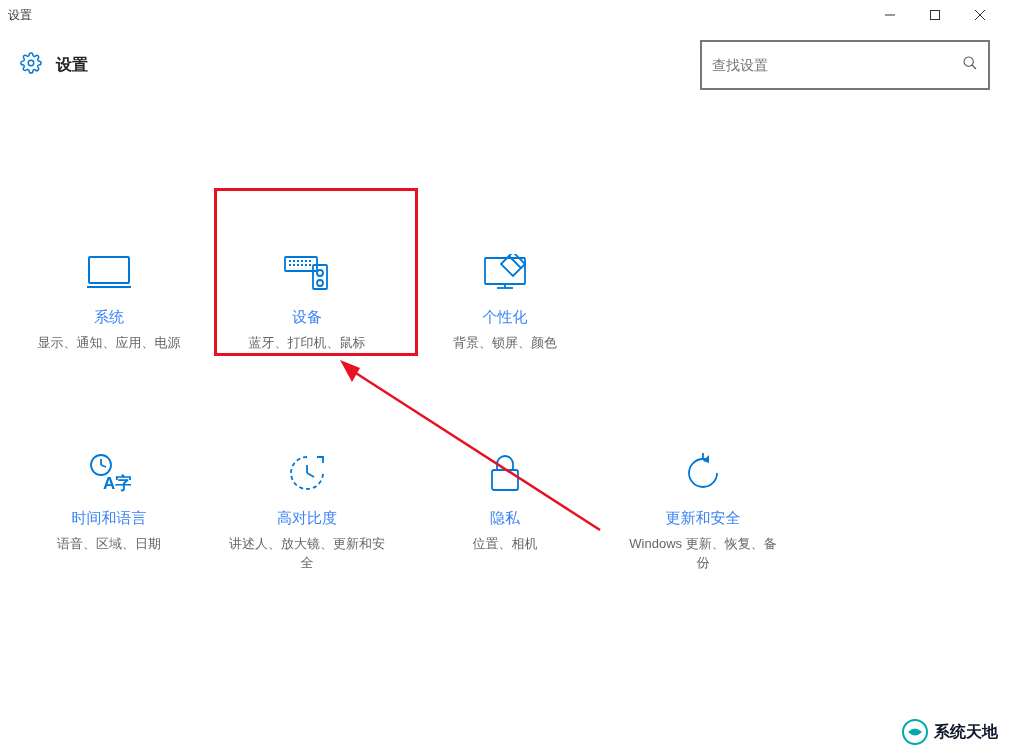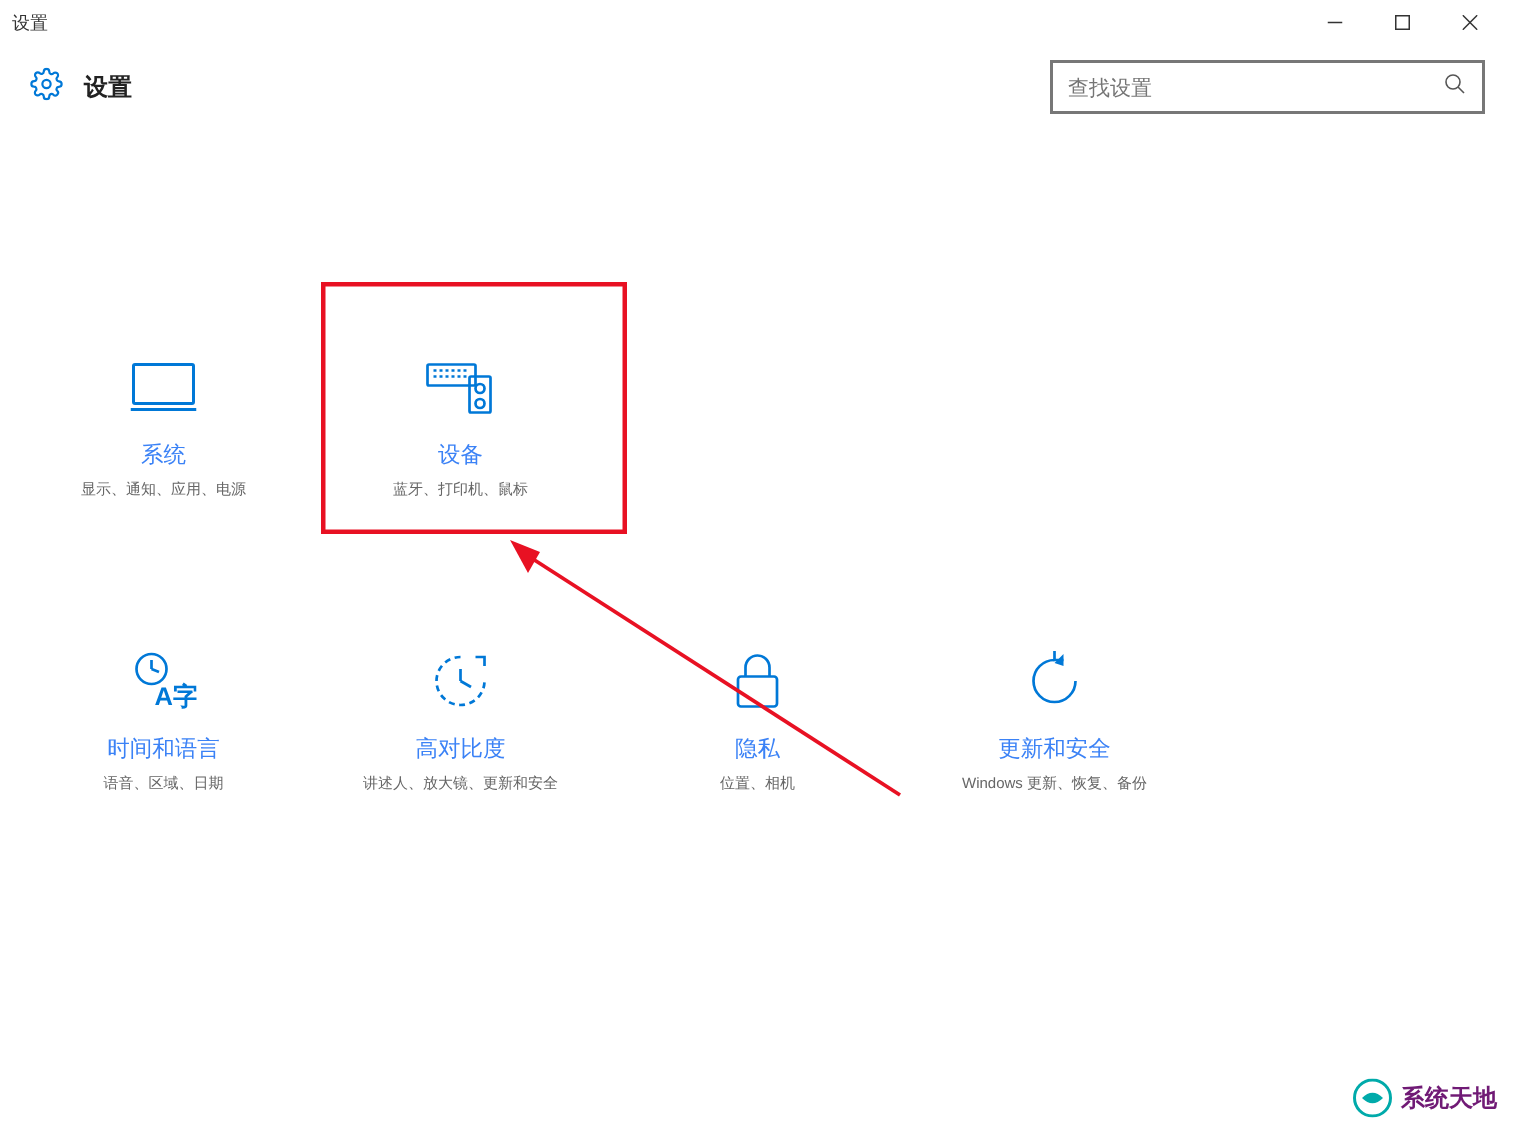--- a/index.html
+++ b/index.html
@@ -4,32 +4,32 @@
 <style>
   * { box-sizing: border-box; margin: 0; padding: 0; }
   body { font-family: "Microsoft YaHei", "Segoe UI", sans-serif; background: #fff; width: 1010px; height: 755px; overflow: hidden; position: relative; }
   .titlebar { height: 30px; display: flex; align-items: center; padding: 0 8px; border-bottom: 0; }
   .titlebar-title { font-size: 12px; color: #333; }
   .titlebar-controls { margin-left: auto; display: flex; }
   .titlebar-btn { width: 45px; height: 30px; display: flex; align-items: center; justify-content: center; font-size: 12px; color: #333; cursor: pointer; }
   .header { display: flex; align-items: center; padding: 10px 20px 20px 20px; }
   .gear { color: #0078d7; margin-right: 14px; }
   .header-title { font-size: 16px; font-weight: 600; color: #222; }
-  .search-box { margin-left: auto; width: 290px; height: 36px; border: 2px solid #777; display: flex; align-items: center; padding: 0 10px; }
+  .search-box { margin-left: auto; width: 290px; height: 50px; border: 2px solid #777; display: flex; align-items: center; padding: 0 10px; }
   .search-box input { border: none; outline: none; flex: 1; font-size: 14px; color: #666; background: transparent; }
   .search-icon { color: #555; }
   .grid { display: grid; grid-template-columns: repeat(5, 1fr); gap: 40px 20px; padding: 130px 20px 20px 20px; }
   .grid-row2 { display: grid; grid-template-columns: repeat(5, 1fr); gap: 23px 20px; padding: 60px 20px 20px 20px; }
   .tile { display: flex; flex-direction: column; align-items: center; text-align: center; cursor: pointer; padding: 8px; position: relative; }
   .tile-icon { height: 48px; display: flex; align-items: center; justify-content: center; margin-bottom: 12px; color: #0078d7; }
   .tile-title { font-size: 15px; color: #3b82f6; margin-bottom: 6px; }
-  .tile-desc { font-size: 10px; color: #666; line-height: 1.5; max-width: 160px; }
+  .tile-desc { font-size: 13px; color: #666; line-height: 1.5; max-width: 160px; }
   .highlight-box { position: absolute; border: 3px solid #e81123; pointer-events: none; }
   .arrow-svg { position: absolute; pointer-events: none; }
-  .watermark { position: absolute; right: 12px; bottom: 10px; display: flex; align-items: center; font-size: 16px; font-weight: 600; color: #701a75; text-shadow: 0 0 3px #fff; }
+  .watermark { position: absolute; right: 12px; bottom: 10px; display: flex; align-items: center; font-size: 16px; font-weight: 600; color: #0f172a; text-shadow: 0 0 3px #fff; }
   .watermark-icon { width: 26px; height: 26px; margin-right: 6px; }
 </style>
 </head>
 <body>
 
 <div class="titlebar">
   <span class="titlebar-title">设置</span>
   <div class="titlebar-controls">
     <div class="titlebar-btn">
       <svg width="10" height="10">
@@ -101,20 +101,33 @@
         <rect x="30" y="12" width="14" height="24" rx="1"></rect>
         <circle cx="37" cy="20" r="3"></circle>
           <circle cx="37" cy="30" r="3"></circle>
       </svg>
     </div>
     <div class="tile-title">设备</div>
     <div class="tile-desc">蓝牙、打印机、鼠标</div>
   </div>
 
 
+  <div class="tile">
+    <div class="tile-icon">
+      <svg width="44" height="36" viewBox="0 0 44 36" fill="none" stroke="currentColor" stroke-width="1.8">
+          <rect x="2" y="4" width="40" height="26" rx="1"></rect>
+          <line x1="14" y1="34" x2="30" y2="34"></line>
+          <line x1="22" y1="30" x2="22" y2="34"></line>
+          <path d="M26 2 L38 14 L30 22 L18 10 Z"></path>
+          <path d="M26 2 L30 -2 L42 10 L38 14"></path>
+        </svg>
+    </div>
+    <div class="tile-title">个性化</div>
+    <div class="tile-desc">背景、锁屏、颜色</div>
+  </div>
 
 
 </div>
 
 <div class="grid-row2">
 
   <div class="tile">
     <div class="tile-icon">
       <svg width="44" height="40" viewBox="0 0 44 40" fill="none" stroke="currentColor" stroke-width="1.8">
           <circle cx="14" cy="12" r="10"></circle>

